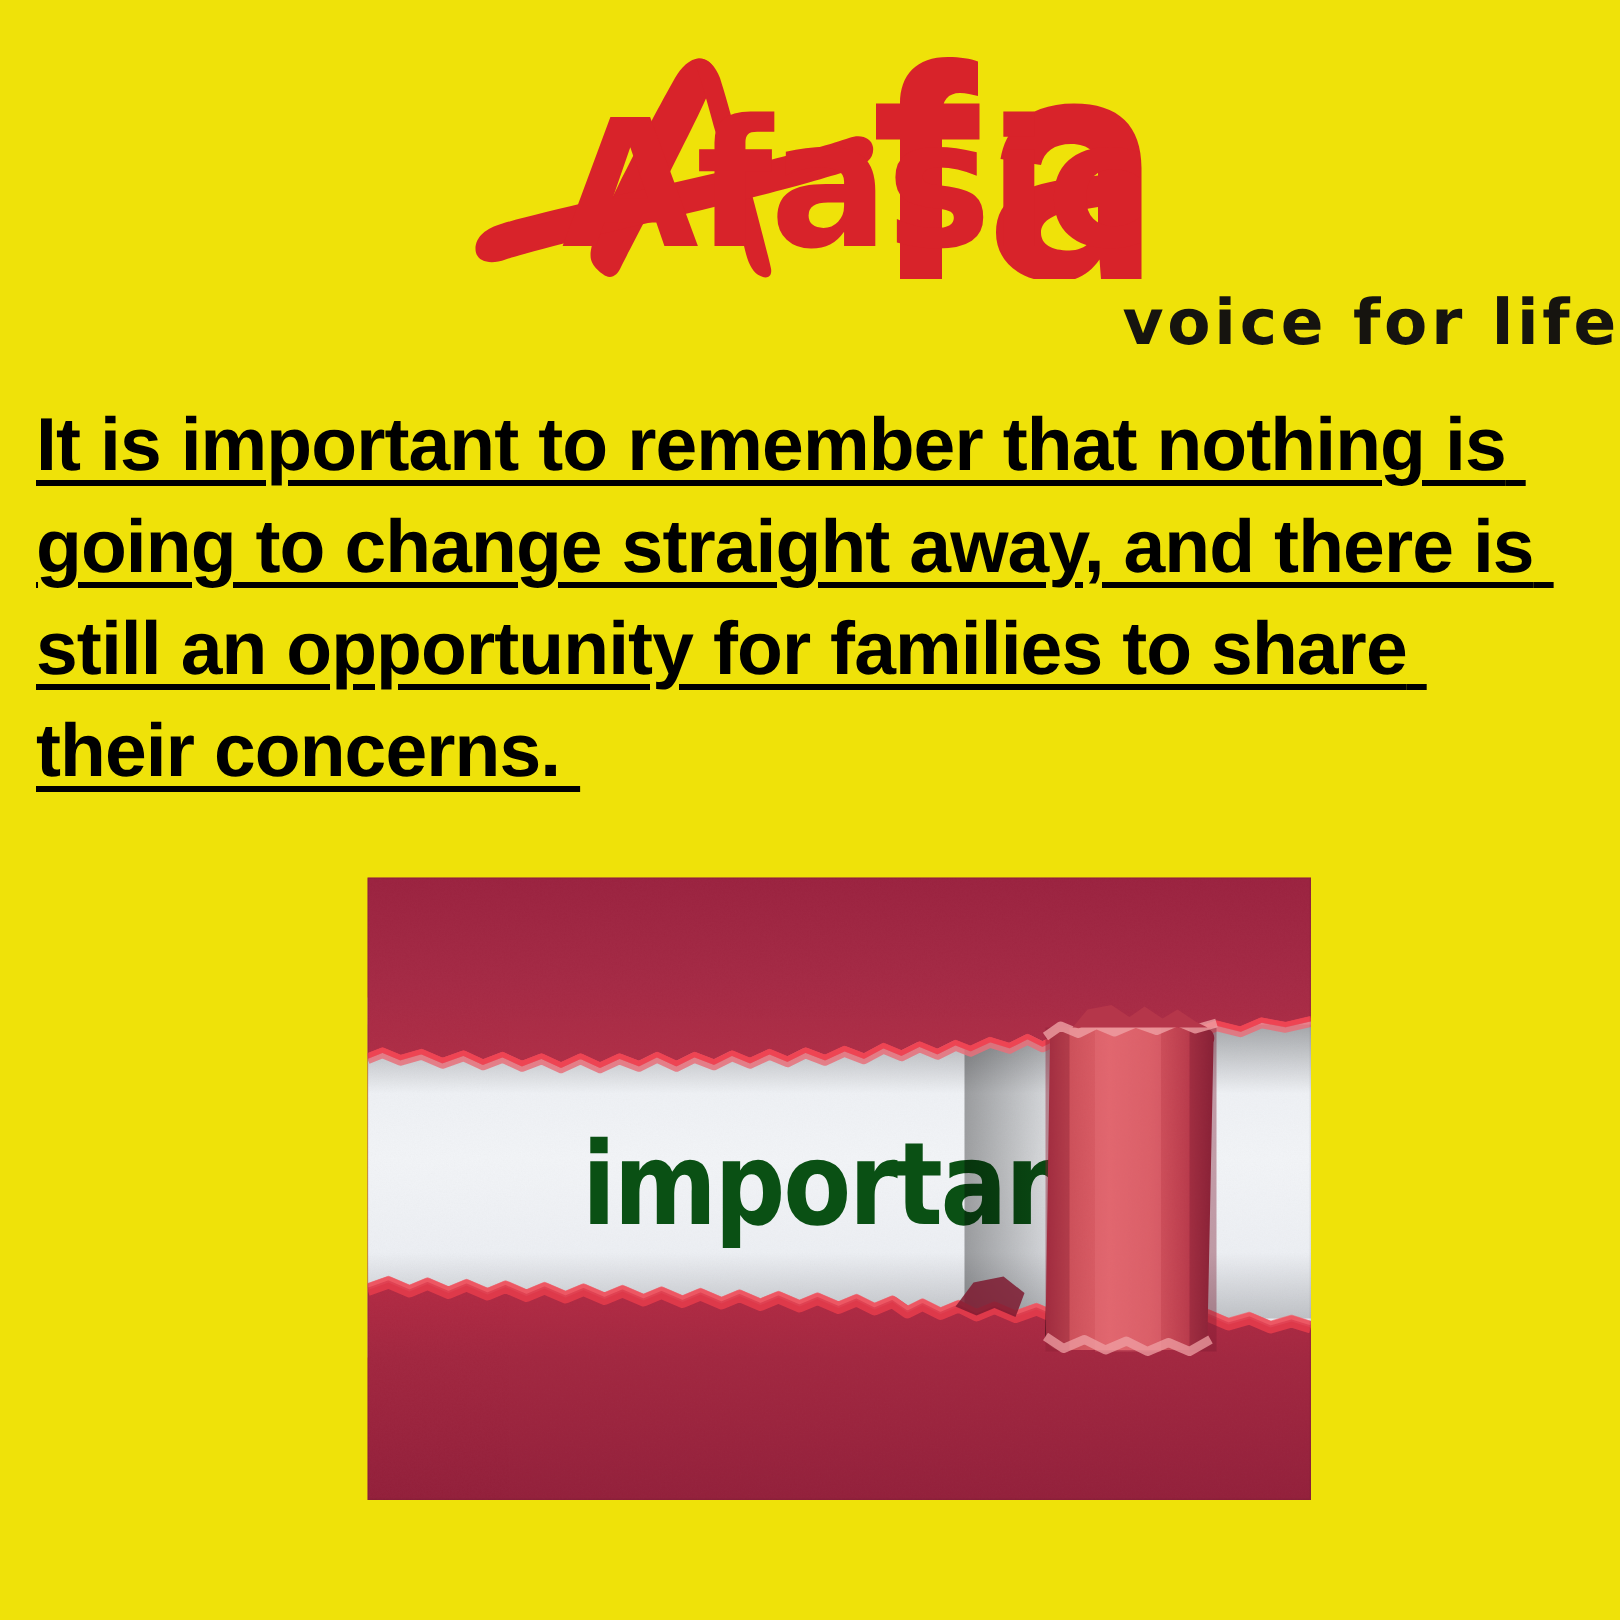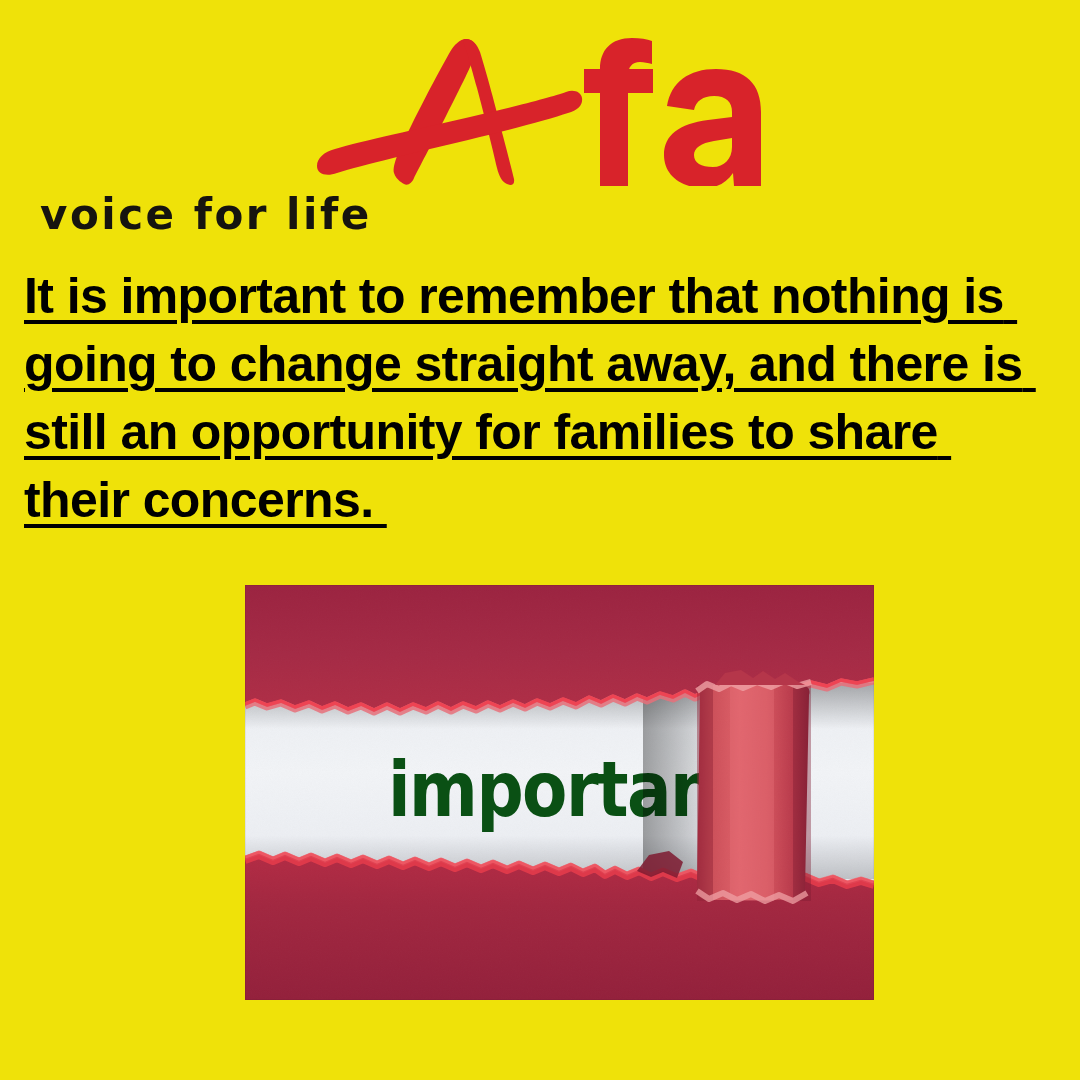--- a/index.html
+++ b/index.html
@@ -37,21 +37,21 @@
     width: 480px;
     height: 150px;
   }
   #logo-mark svg { display: block; width: 480px; height: 150px; }
 
   #logo-tagline {
     position: absolute;
     left: 0;
     top: 155px;
     width: 1080px;
-    text-align: left;
+    text-align: right;
     color: #16140f;
     font-family: "DejaVu Sans", sans-serif;
     font-weight: bold;
     font-size: 42px;
     letter-spacing: 2.5px;
     line-height: 48px;
     padding-left: 40px;
     box-sizing: border-box;
   }
 
@@ -124,20 +124,25 @@
                    L367 70 C371 46 389 33 416 33 C446 33 461 48 461 76 L461 150
                    L434 150 L433 137 C426 147 417 152 404 152 Z
                    M413 131 C424 131 432 123 432 111 L432 102 L414 105
                    C401 107 394 112 394 119 C394 127 401 131 413 131 Z"></path>
 
           <path d="M-999 0 Z"></path>
         </g>
       </svg>
     </div>
 
+    <div style="position:absolute;left:0;top:28px;width:1080px;text-align:center;pointer-events:none;">
+      <span style="display:inline-block;color:#D8232A;font-family:'DejaVu Sans',sans-serif;
+                   font-weight:bold;font-size:118px;line-height:118px;letter-spacing:-2px;
+                   margin-left:60px;">Afasic</span>
+    </div>
 
     <div id="logo-tagline">voice for life</div>
   </div>
 
   <div id="headline"><span class="u">It is important to remember that nothing is going to change straight away, and there is still an opportunity for families to share their concerns. </span></div>
 
   <div id="photo">
     <svg viewBox="0 0 629 415" xmlns="http://www.w3.org/2000/svg" aria-hidden="true">
       <defs>
 

